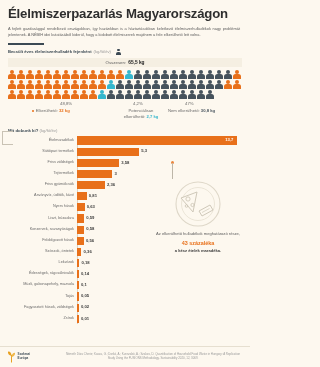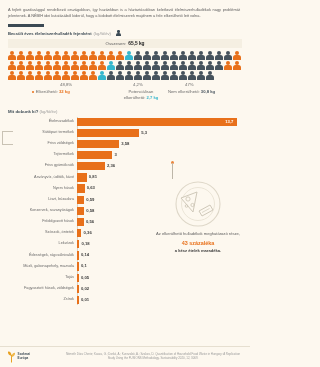--- a/index.html
+++ b/index.html
@@ -79,20 +79,21 @@
   .logo{position:absolute;left:7px;top:4px;display:flex;align-items:center;gap:1.6px;}
   .logo svg{display:block;}
   .logo .ltxt{font-size:3.1px;line-height:1.25;color:#3c4a54;font-weight:bold;}
   .cite{position:absolute;left:62px;top:4.5px;width:182px;font-size:2.9px;line-height:1.5;color:#9a9a9a;text-align:center;}
 </style>
 </head>
 <body>
 
 <div class="page">
 
+  <h1>Élelmiszerpazarlás Magyarországon</h1>
   <p class="intro">A fejlett gazdasággal rendelkező országokban, így hazánkban is a háztartásokban keletkező élelmiszerhulladékok nagy problémát jelentenek. A NÉBIH idei kutatásából kiderül, hogy a kidobott élelmiszerek majdnem a fele elkerülhető lett volna.</p>
 
   <div class="rule"></div>
 
   <div class="sec-label">
     <span>Becsült éves élelmiszerhulladék fejenként</span>
     <span class="unit">(kg/fő/év)</span>
     <span class="person-glyph">
       <span class="head"></span>
         <span class="body"></span>

